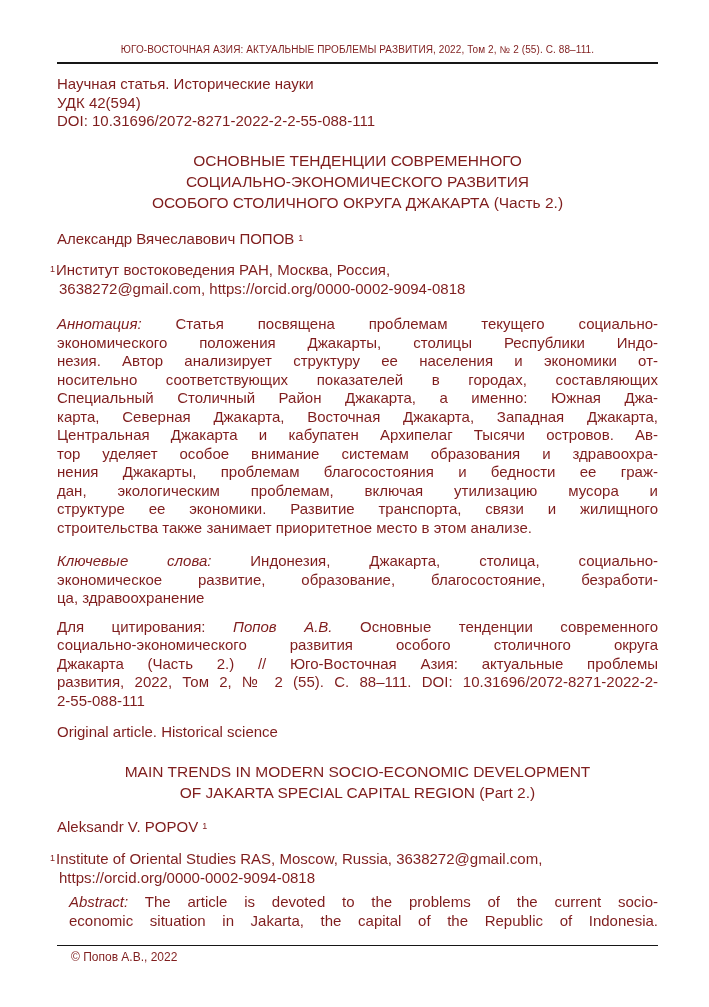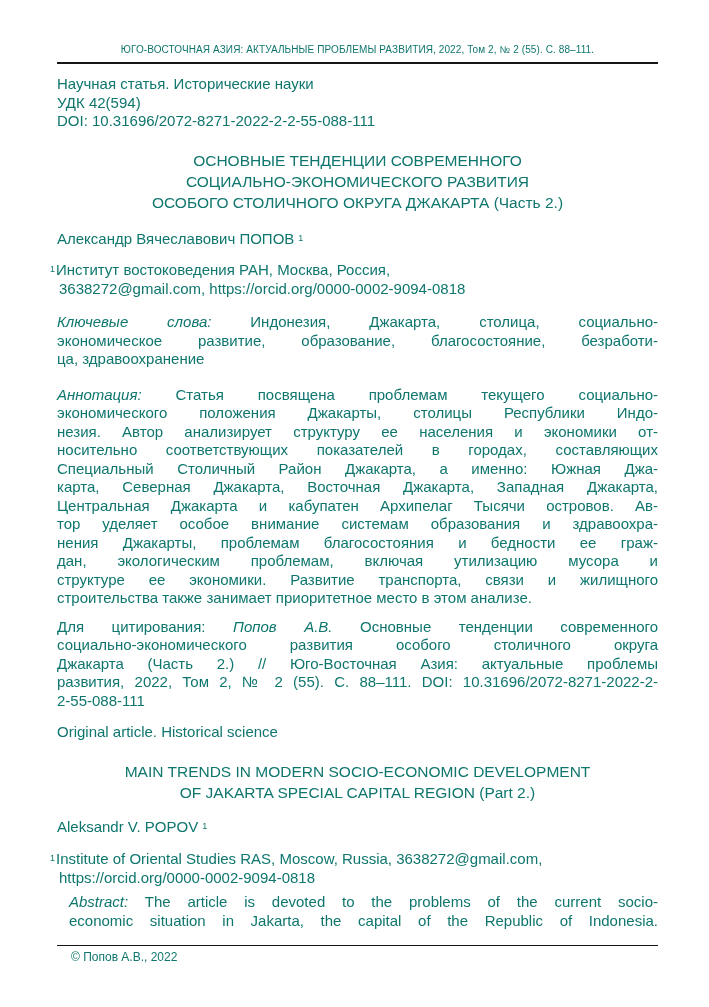--- a/index.html
+++ b/index.html
@@ -3,21 +3,21 @@
 <meta charset="utf-8">
 <style>
   html, body { margin: 0; padding: 0; background: #e9e9e9; }
   * { box-sizing: border-box; }
   .page {
     position: relative;
     width: 709px;
     height: 1007px;
     margin: 0 auto;
     background: #ffffff;
-    color: #0f766e;
+    color: #7f1d1d;
     font-family: "Liberation Sans", "DejaVu Sans", sans-serif;
     font-size: 15px;
     line-height: 18.5px;
     overflow: hidden;
   }
   .content { padding: 0 51px 0 57px; }
 
   
   .journal-head {
     padding-top: 44px;
@@ -99,39 +99,39 @@
 
     <div class="author-line">
       <span>Александр Вячеславович ПОПОВ</span><sup class="sup">1</sup>
     </div>
 
     <div class="affiliation">
       <div class="aff-line1"><sup class="sup">1</sup><span>Институт востоковедения РАН, Москва, Россия,</span></div>
       <div class="aff-line2">3638272@gmail.com, https://orcid.org/0000-0002-9094-0818</div>
     </div>
 
-    <div class="para para-kw">
-      <div class="jl"><em class="ital">Ключевые слова:</em><span> Индонезия, Джакарта, столица, социально-</span></div>
-      <div class="jl">экономическое развитие, образование, благосостояние, безработи-</div>
-      <div class="ll">ца, здравоохранение</div>
-    </div>
-
     <div class="para">
       <div class="jl"><em class="ital">Аннотация:</em><span> Статья посвящена проблемам текущего социально-</span></div>
       <div class="jl">экономического положения Джакарты, столицы Республики Индо-</div>
       <div class="jl">незия. Автор анализирует структуру ее населения и экономики от-</div>
       <div class="jl">носительно соответствующих показателей в городах, составляющих</div>
       <div class="jl">Специальный Столичный Район Джакарта, а именно: Южная Джа-</div>
       <div class="jl">карта, Северная Джакарта, Восточная Джакарта, Западная Джакарта,</div>
       <div class="jl">Центральная Джакарта и кабупатен Архипелаг Тысячи островов. Ав-</div>
       <div class="jl">тор уделяет особое внимание системам образования и здравоохра-</div>
       <div class="jl">нения Джакарты, проблемам благосостояния и бедности ее граж-</div>
       <div class="jl">дан, экологическим проблемам, включая утилизацию мусора и</div>
       <div class="jl">структуре ее экономики. Развитие транспорта, связи и жилищного</div>
       <div class="ll">строительства также занимает приоритетное место в этом анализе.</div>
+    </div>
+
+    <div class="para para-kw">
+      <div class="jl"><em class="ital">Ключевые слова:</em><span> Индонезия, Джакарта, столица, социально-</span></div>
+      <div class="jl">экономическое развитие, образование, благосостояние, безработи-</div>
+      <div class="ll">ца, здравоохранение</div>
     </div>
 
     <div class="para para-cite">
       <div class="jl"><span>Для цитирования: </span><em class="ital">Попов А.В.</em><span> Основные тенденции современного</span></div>
       <div class="jl">социально-экономического развития особого столичного округа</div>
       <div class="jl">Джакарта (Часть 2.) // Юго-Восточная Азия: актуальные проблемы</div>
       <div class="jl">развития, 2022, Том 2, № 2 (55). С. 88–111. DOI: 10.31696/2072-8271-2022-2-</div>
       <div class="ll">2-55-088-111</div>
     </div>
 

